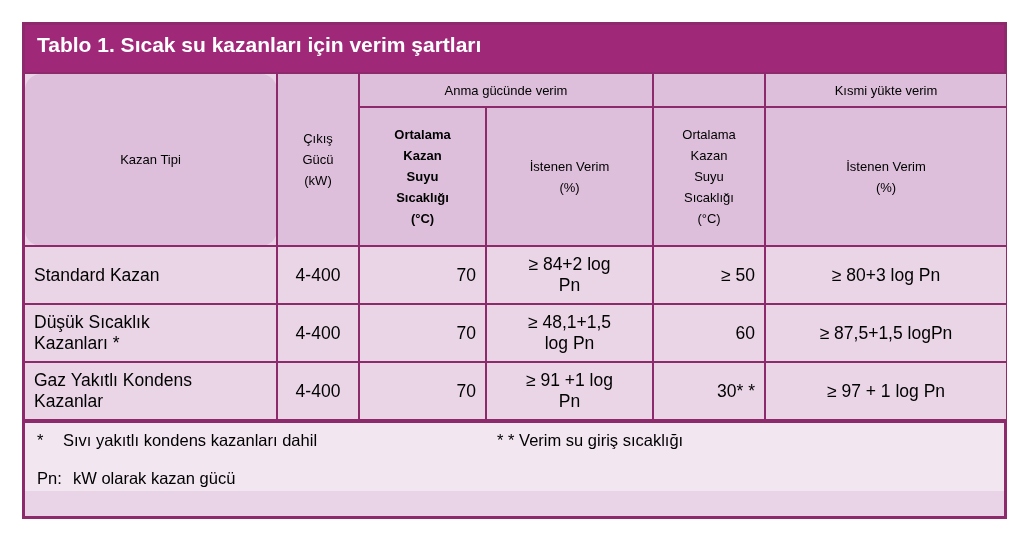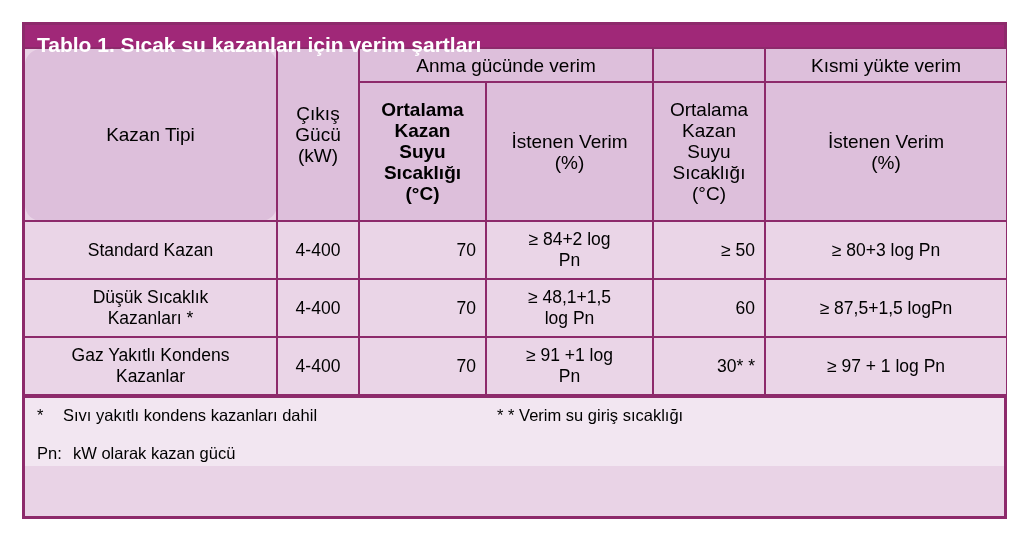--- a/index.html
+++ b/index.html
@@ -23,21 +23,21 @@
     box-sizing: border-box;
     background: #e9d3e6;
   }
   .title-bar {
     background: #a02878;
     color: #ffffff;
     font-weight: bold;
     font-size: 21px;
     padding: 8px 12px 9px 12px;
     box-sizing: border-box;
-    height: 24px;
+    height: 49px;
     line-height: 23px;
     border-bottom: 2px solid #8d2a6b;
   }
   table.main {
     border-collapse: collapse;
     width: 100%;
     table-layout: fixed;
   }
   table.main td, table.main th {
     border: 2px solid #8d2a6b;
@@ -45,42 +45,42 @@
     box-sizing: border-box;
   }
   
   table.main tr td:first-child, table.main tr th:first-child { border-left: none; }
   table.main tr td:last-child, table.main tr th:last-child { border-right: none; }
   table.main tr:first-child td, table.main tr:first-child th { border-top: none; }
 
   .hdr {
     background: #ddbfdb;
     text-align: center;
-    font-size: 19px;
+    font-size: 13px;
     line-height: 21px;
     padding: 6px 6px;
   }
   .hdr-group {
     height: 33px;
     padding: 3px 6px;
   }
   .hdr-bold {
     font-weight: bold;
   }
   .hdr-tall {
     height: 139px;
   }
   .cell {
     background: #ead5e7;
     font-size: 17.5px;
     line-height: 21px;
     padding: 7px 9px;
   }
   .cell-name {
-    text-align: center;
+    text-align: left;
   }
   .cell-center {
     text-align: center;
   }
   .cell-right {
     text-align: right;
   }
   .row-data td {
     height: 58px;
   }

